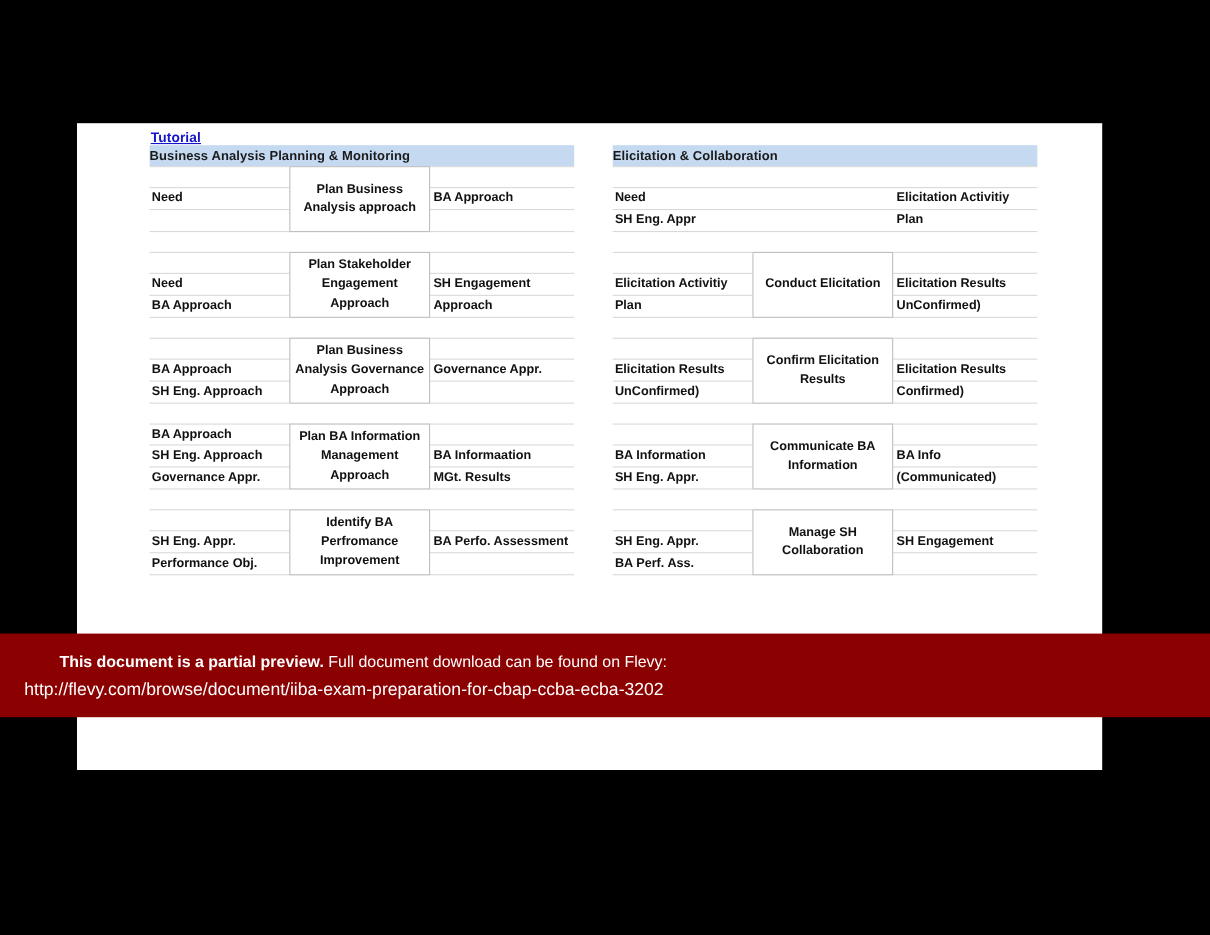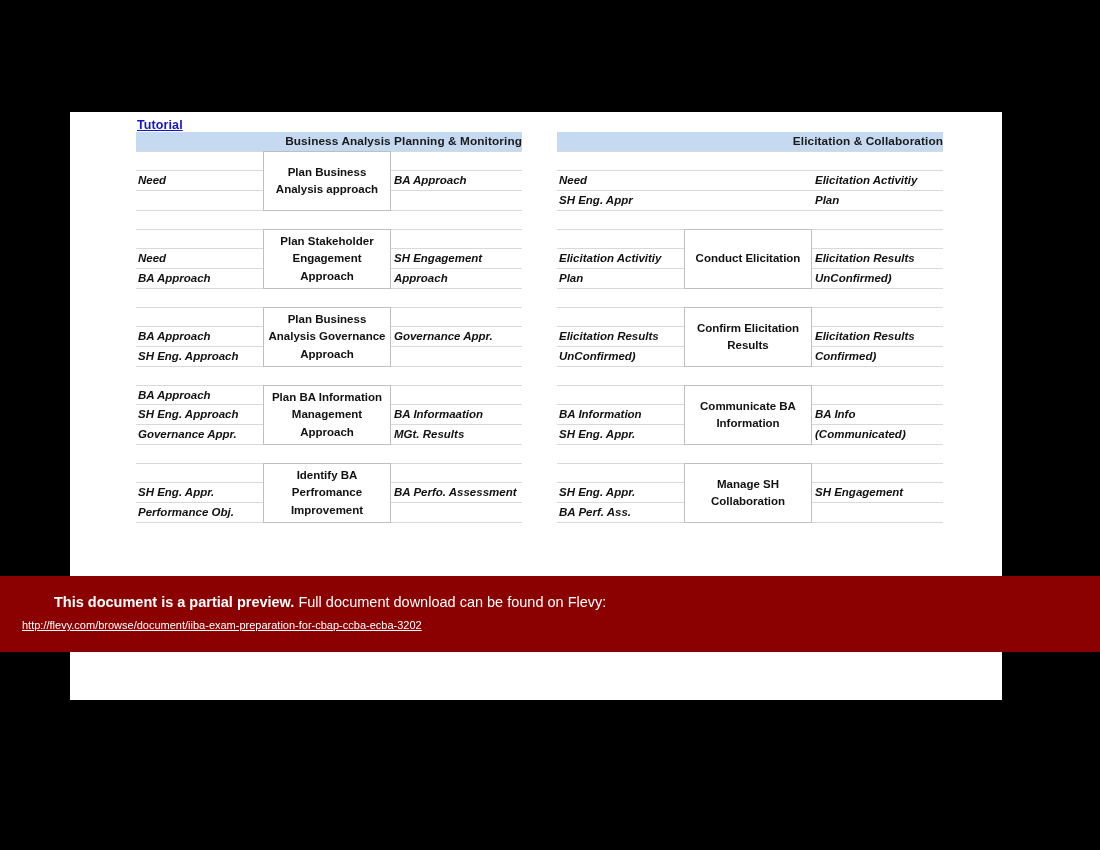--- a/index.html
+++ b/index.html
@@ -48,21 +48,21 @@
     position: absolute;
     top: 20px;
     width: 386px;
   }
   .column.left  { left: 66px; }
   .column.right { left: 487px; }
 
   .col-header {
     height: 19px;
     background: #c5d9f1;
-    text-align: right;
+    text-align: left;
     font-size: 11.8px;
     font-weight: bold;
     color: #1a1a1a;
     line-height: 19px;
     letter-spacing: 0.1px;
   }
 
   
   .group {
     position: relative;
@@ -76,21 +76,20 @@
     left: 0;
     top: 0;
     width: 100%;
   }
   .row {
     position: relative;
     height: 20px;
     box-sizing: border-box;
     border-bottom: 1px solid #d9d9d9;
     display: flex;
-    font-style: italic;
   }
   .row.first { border-top: 1px solid #d9d9d9; }
 
   .cell-in, .cell-out {
     box-sizing: border-box;
     font-size: 11.5px;
     color: #111111;
     font-weight: bold;
     line-height: 19px;
     white-space: nowrap;
@@ -144,22 +143,21 @@
     left: 22px;
     top: 18px;
     font-size: 14.5px;
     white-space: nowrap;
   }
   .banner-line1 b { font-weight: bold; margin-left: 32px; }
   .banner-line2 {
     position: absolute;
     left: 22px;
     top: 43px;
-    font-size: 11px;
-    text-decoration: underline;
+    font-size: 16px;
     color: #ffffff;
     white-space: nowrap;
     cursor: pointer;
   }
 </style>
 </head>
 <body>
 
 <div id="stage">
 

